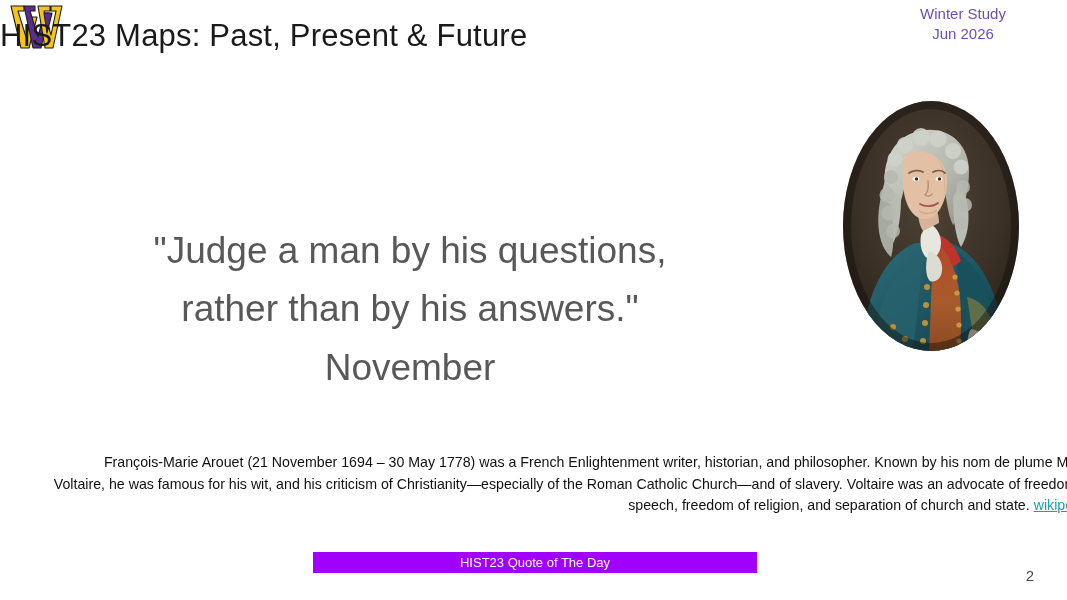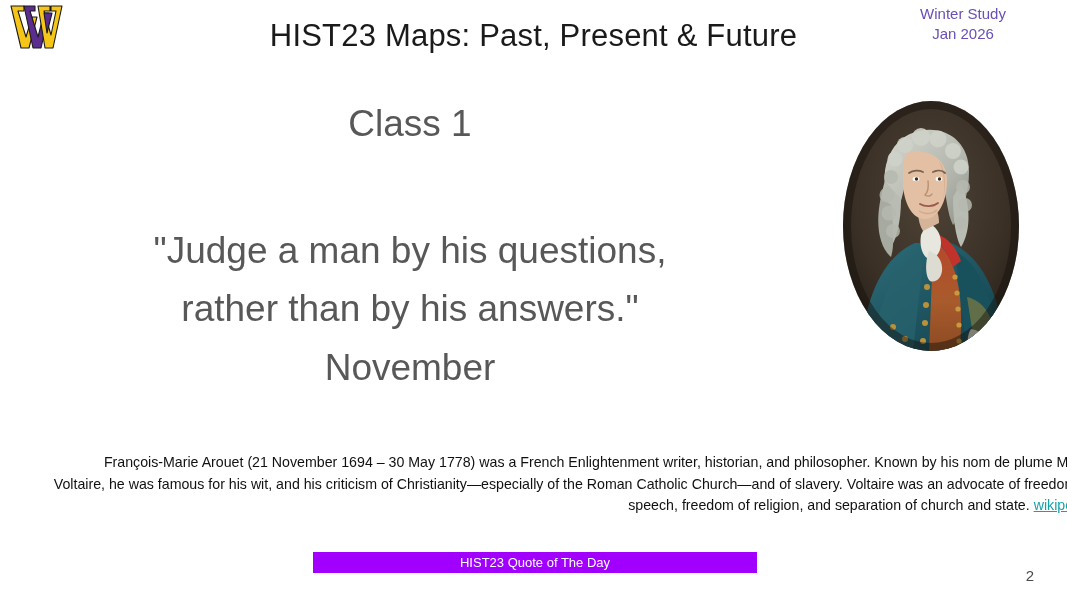--- a/index.html
+++ b/index.html
@@ -26,21 +26,20 @@
     width: 56px;
     height: 48px;
   }
 
   
   .slide-title {
     position: absolute;
     left: 0;
     top: 18px;
     width: 1067px;
-    text-align: center;
     font-size: 31px;
     color: #1a1a1a;
     letter-spacing: 0.2px;
   }
   .term-block {
     position: absolute;
     right: 24px;
     top: 4px;
     width: 160px;
     text-align: center;
@@ -141,24 +140,23 @@
         <path d="M30 3 L42 3 L42 8 L36 8 L43 32 L48 8 L43 8 L43 3 L54 3 L45 45 L37 45 Z" fill="#f5c518"></path>
         <path d="M36 10 L44 10 L39 30 Z" fill="#5b2d8e"></path>
       </g>
     </svg>
   </div>
 
   <div class="slide-title">HIST23 Maps: Past, Present &amp; Future</div>
 
   <div class="term-block">
     <div>Winter Study</div>
-    <div>Jan 2026</div>
-  </div>
-
-  <div class="class-label">Class 1</div>
+    <div>Jun 2026</div>
+  </div>
+
 
   <div class="quote-block">
     <span class="quote-line">"Judge a man by his questions,</span>
     <span class="quote-line">rather than by his answers."</span>
     <span class="quote-line">November</span>
   </div>
 
   <div class="portrait-wrap">
     <svg class="portrait" viewBox="0 0 176 250" aria-hidden="true">
       <defs>

